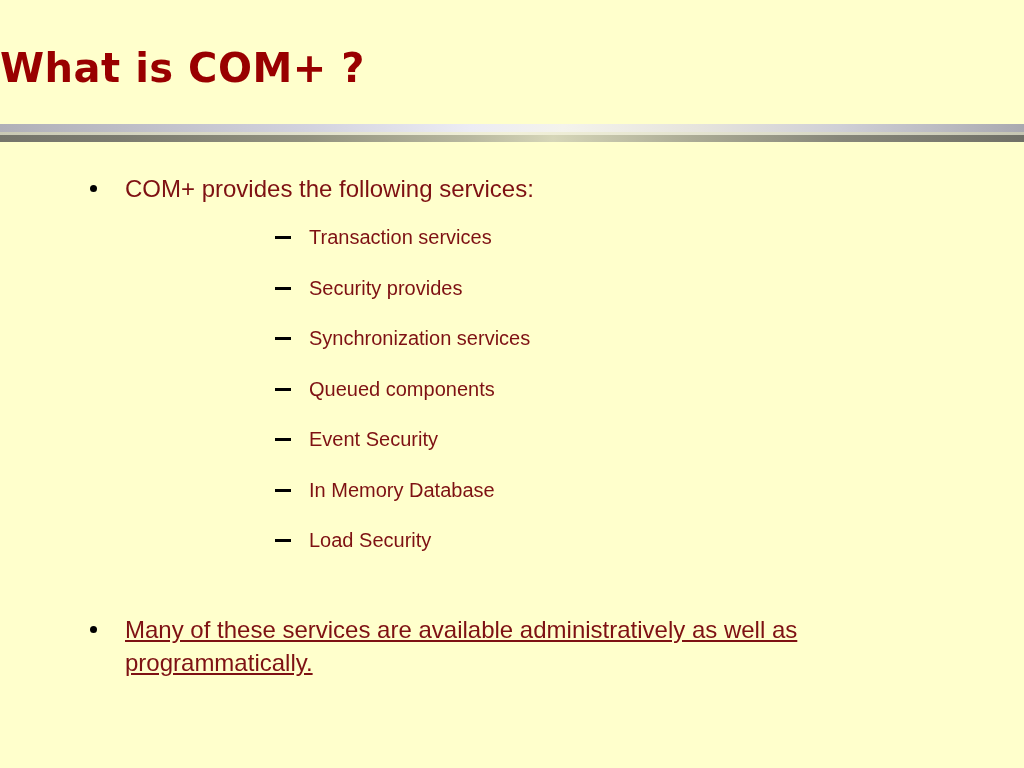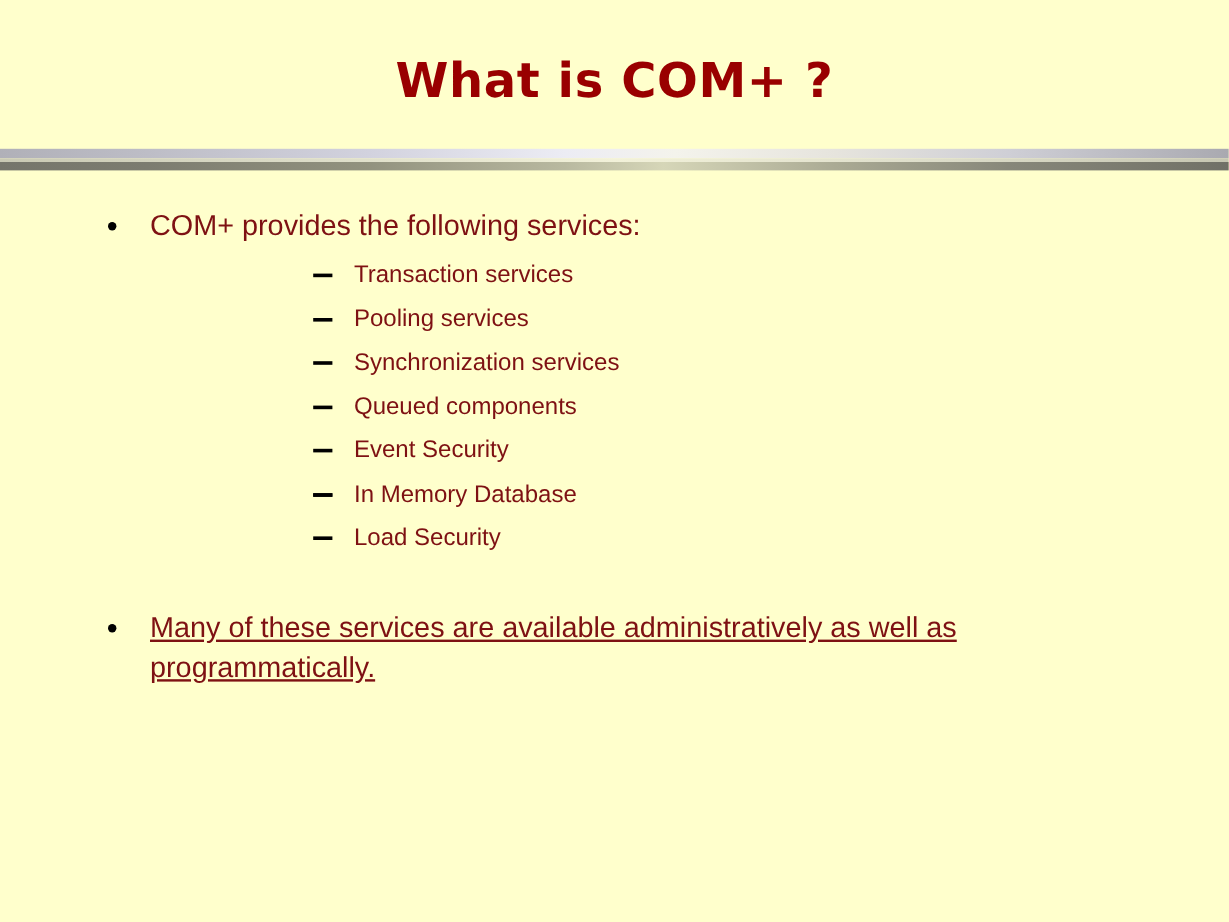--- a/index.html
+++ b/index.html
@@ -22,21 +22,21 @@
     background: #FFFFCC;
     box-sizing: border-box;
   }
 
   
   .title-area {
     position: absolute;
     left: 0;
     top: 44px;
     width: 1024px;
-    text-align: center;
+    text-align: left;
   }
   .slide-title {
     margin: 0;
     font-family: "DejaVu Sans", "Liberation Sans", sans-serif;
     font-size: 40px;
     font-weight: bold;
     color: #990000;
     letter-spacing: 0.5px;
     line-height: 48px;
     white-space: pre;
@@ -134,21 +134,21 @@
   
   ul.level2 {
     margin-top: 6px;
   }
   li.item2 {
     position: relative;
     padding-left: 170px;
     color: #7E1113;
     font-size: 20px;
     line-height: 36.5px;
-    margin: 0;
+    margin: 14px;
   }
   li.item2 > .bullet-dash {
     position: absolute;
     left: 136px;
     top: 17px;
     width: 16px;
     height: 3px;
     background: #000000;
   }
 
@@ -185,21 +185,21 @@
         <span class="bullet-dot"></span>
         <span class="text1">COM+ provides the following services:</span>
 
         <ul class="level2">
           <li class="item2">
             <span class="bullet-dash"></span>
             <span>Transaction services</span>
           </li>
           <li class="item2">
             <span class="bullet-dash"></span>
-            <span>Pooling services</span>
+            <span>Security provides</span>
           </li>
           <li class="item2">
             <span class="bullet-dash"></span>
             <span>Synchronization services</span>
           </li>
           <li class="item2">
             <span class="bullet-dash"></span>
             <span>Queued components</span>
           </li>
           <li class="item2">

